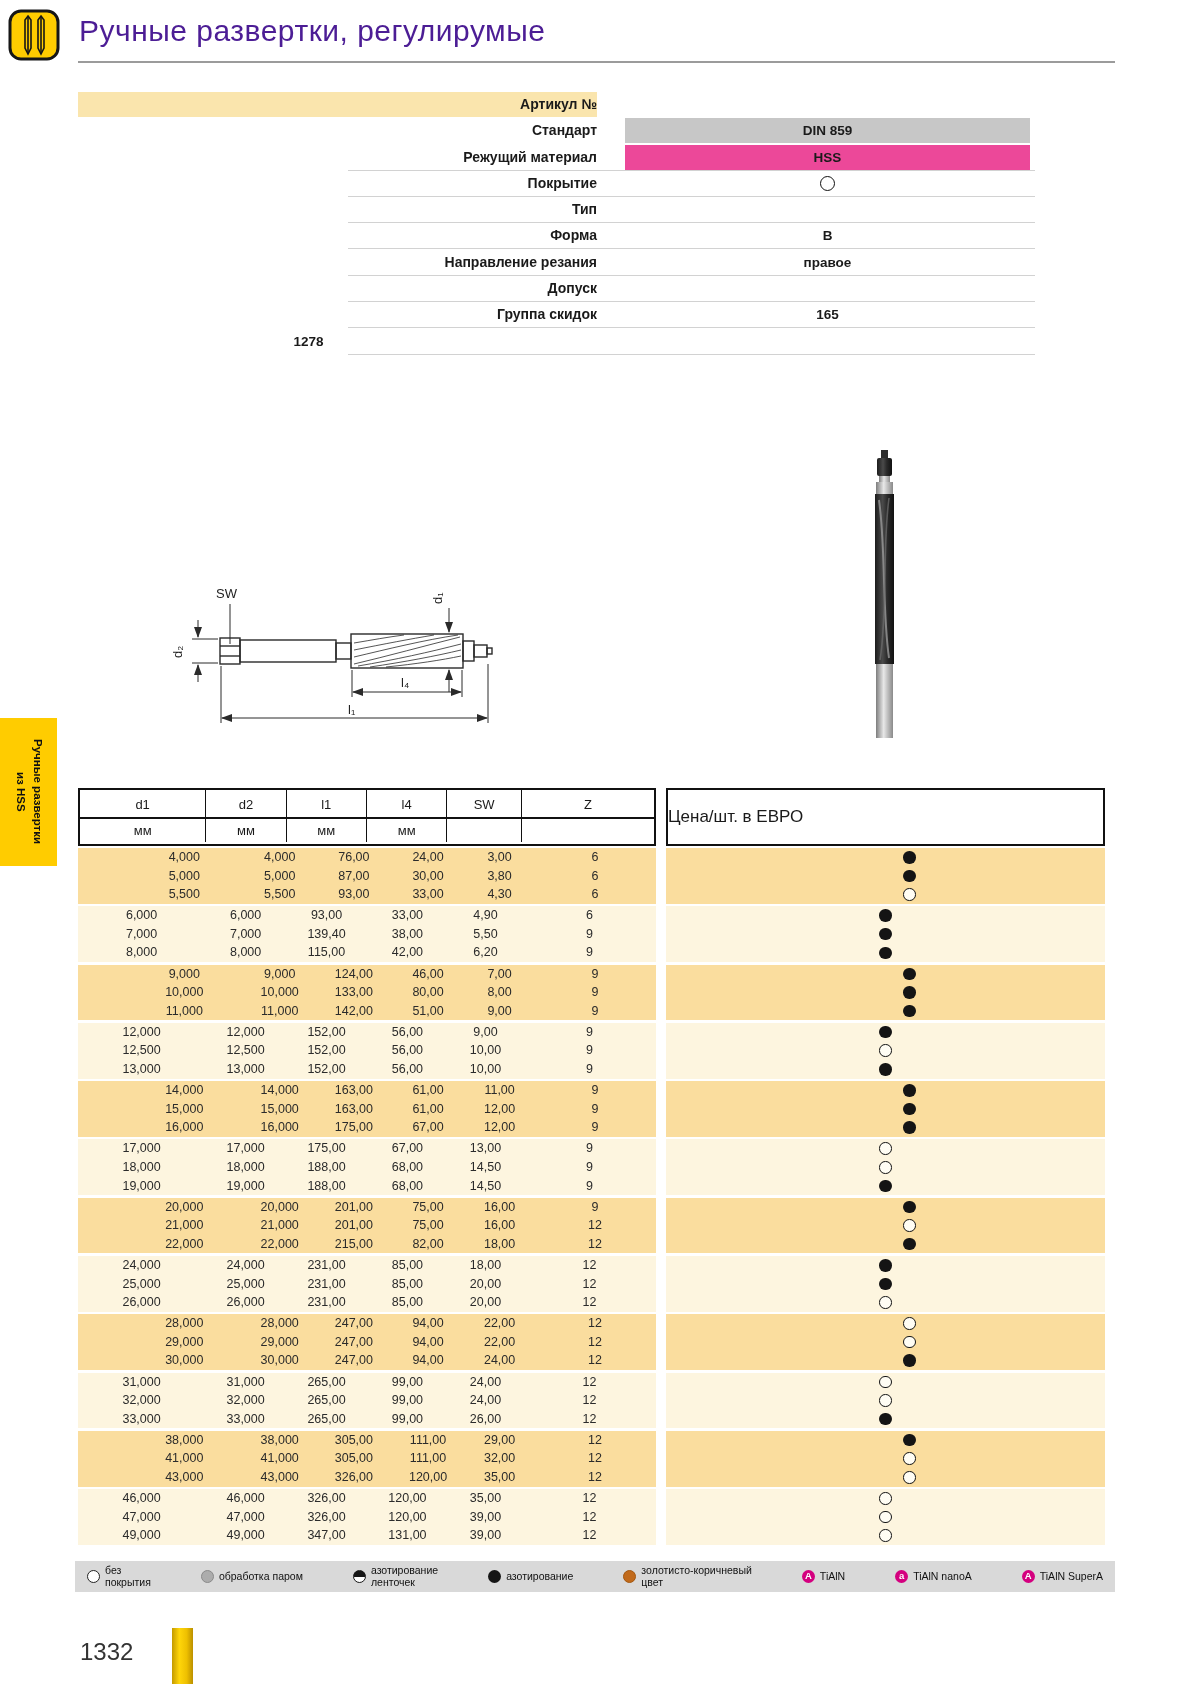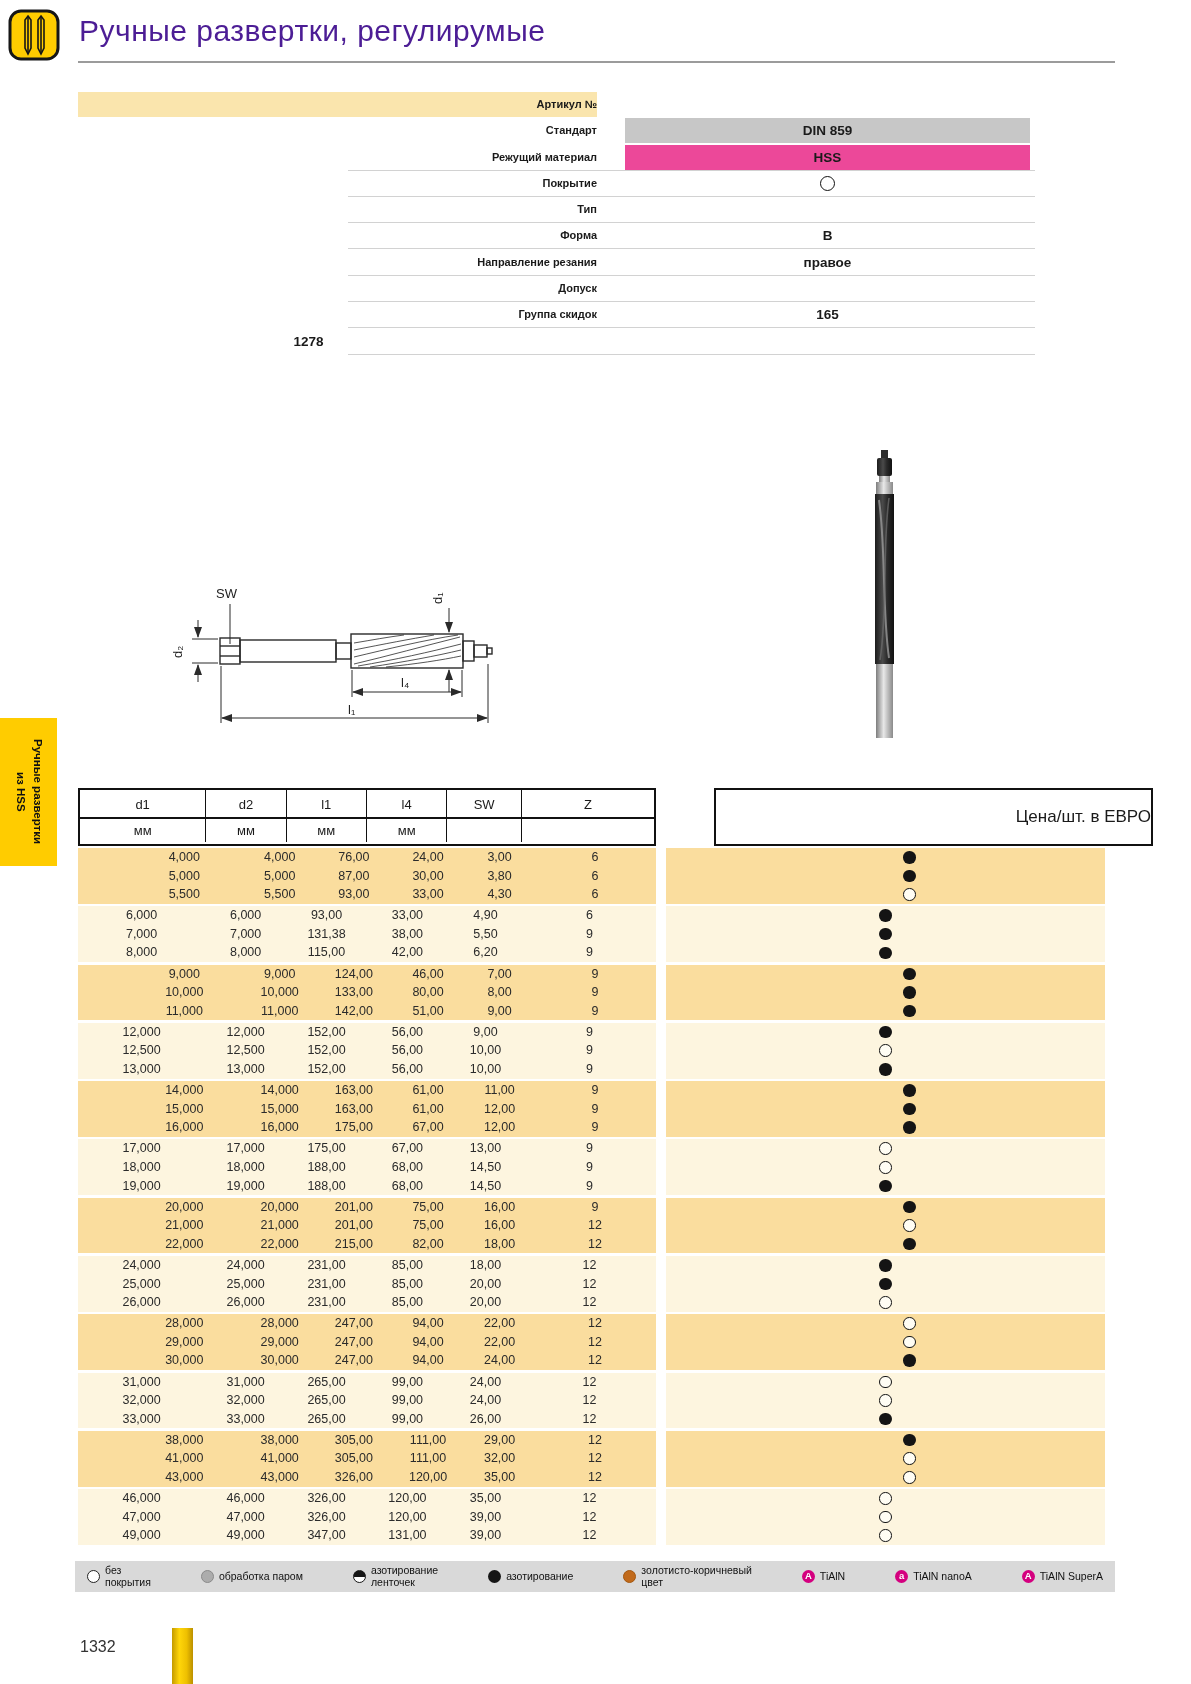--- a/index.html
+++ b/index.html
@@ -5,21 +5,21 @@
   html,body{margin:0;padding:0;background:#fff;}
   .page{position:relative;width:1191px;height:1684px;background:#fff;overflow:hidden;
         font-family:"Liberation Sans","DejaVu Sans",sans-serif;color:#1a1a1a;}
   
   .brand{position:absolute;left:8px;top:9px;width:52px;height:52px;}
   .page-title{position:absolute;left:79px;top:14px;font-size:30px;font-weight:400;color:#4c1d95;margin:0;letter-spacing:.5px;}
   .title-rule{position:absolute;left:78px;top:61px;width:1037px;height:2px;background:#9b9b9b;}
   
   .spec{position:absolute;left:78px;top:92px;width:1037px;}
   .spec-row{position:relative;height:25px;margin-bottom:1.3px;display:flex;align-items:center;}
-  .spec-label{width:519px;text-align:right;font-size:11px;font-weight:bold;line-height:25px;height:25px;}
+  .spec-label{width:519px;text-align:right;font-size:14px;font-weight:bold;line-height:25px;height:25px;}
   .spec-label-hl{background:#FAE5AD;}
   .spec-gap{width:28px;}
   .spec-value{width:405px;height:25px;line-height:25px;text-align:center;font-size:13.5px;font-weight:bold;
               display:flex;align-items:center;justify-content:center;}
   .spec-gold{background:#FFC80A;}
   .spec-gray{background:#C7C7C7;}
   .spec-red{background:#ec4899;}
   .spec-sep::after{content:'';position:absolute;left:270px;bottom:-1px;width:687px;height:1px;background:#d2d2d2;}
   .spec-sep-top::before{content:'';position:absolute;left:270px;top:-1px;width:687px;height:1px;background:#d2d2d2;}
   .coating-circle{display:inline-block;width:15px;height:15px;border:1.6px solid #111;border-radius:50%;background:#fff;box-sizing:border-box;}
@@ -33,21 +33,21 @@
                    text-align:center;line-height:1.55;}
   
   .dims-head{position:absolute;left:78px;top:788px;width:578px;height:58px;border:2px solid #111;
              box-sizing:border-box;background:#fff;}
   .dh-row{display:flex;height:29px;line-height:29px;}
   .dh-row.first{border-bottom:2px solid #111;box-sizing:border-box;}
   .dh-row.units{height:23px;line-height:23px;}
   .dh-cell{text-align:center;font-size:13px;border-right:1px solid #111;box-sizing:border-box;}
   .dh-cell:last-child{border-right:none;}
   .price-head{position:absolute;left:666px;top:788px;width:439px;height:58px;border:2px solid #111;
-              box-sizing:border-box;background:#fff;text-align:right;line-height:54px;font-size:17px;margin-left:48px;}
+              box-sizing:border-box;background:#fff;text-align:left;line-height:54px;font-size:17px;}
   .dims-body{position:absolute;left:78px;top:848px;width:578px;}
   .price-body{position:absolute;left:666px;top:848px;width:439px;}
   .t-row{display:flex;height:18.6px;line-height:18.6px;font-size:12.5px;color:#2b2b2b;}
   .t-cell{text-align:center;}
   .p-row{height:18.6px;display:flex;align-items:center;justify-content:center;}
   .dark{background:#FADD9E;padding-left:48px;}
   .light{background:#FDF5DF;}
   .gap{margin-bottom:2.5px;}
   .dot{width:12.5px;height:12.5px;border-radius:50%;box-sizing:border-box;}
   .c-filled{background:#141414;}
@@ -58,21 +58,21 @@
   .lg-item{display:flex;align-items:center;gap:5px;font-size:10.5px;line-height:1.08;color:#111;}
   .lg-ic{width:13px;height:13px;border-radius:50%;box-sizing:border-box;flex:none;
          display:flex;align-items:center;justify-content:center;}
   .ic-open{background:#fff;border:1.4px solid #222;}
   .ic-gray{background:#ACACAC;border:1px solid #8a8a8a;}
   .ic-half{background:linear-gradient(#161616 50%,#fff 50%);border:1px solid #161616;}
   .ic-black{background:#161616;}
   .ic-brown{background:#C16A1B;border:1px solid #a3570f;}
   .ic-badge{background:#D4007F;color:#fff;font-size:9.5px;font-weight:bold;}
   
-  .page-num{position:absolute;left:80px;top:1638px;font-size:16px;color:#333;}
+  .page-num{position:absolute;left:80px;top:1638px;font-size:24px;color:#333;}
   .gold-stripe{position:absolute;left:172px;top:1628px;width:21px;height:56px;
                background:linear-gradient(90deg,#c49a00 0%,#ffd60a 35%,#eec000 70%,#bb9000 100%);}
 </style>
 </head>
 <body>
 
 <div class="page">
 
   <svg class="brand" viewBox="0 0 52 52">
     <rect x="2" y="2" width="48" height="48" rx="11" fill="#FFCC00" stroke="#161616" stroke-width="3"></rect>
@@ -269,21 +269,21 @@
         <div class="t-cell" style="width: 22%;">6,000</div>
         <div class="t-cell" style="width: 14%;">6,000</div>
         <div class="t-cell" style="width: 14%;">93,00</div>
         <div class="t-cell" style="width: 14%;">33,00</div>
         <div class="t-cell" style="width: 13%;">4,90</div>
         <div class="t-cell" style="width: 23%;">6</div>
       </div>
       <div class="t-row light">
         <div class="t-cell" style="width: 22%;">7,000</div>
         <div class="t-cell" style="width: 14%;">7,000</div>
-        <div class="t-cell" style="width: 14%;">131,38</div>
+        <div class="t-cell" style="width: 14%;">139,40</div>
         <div class="t-cell" style="width: 14%;">38,00</div>
         <div class="t-cell" style="width: 13%;">5,50</div>
         <div class="t-cell" style="width: 23%;">9</div>
       </div>
       <div class="t-row light gap">
         <div class="t-cell" style="width: 22%;">8,000</div>
         <div class="t-cell" style="width: 14%;">8,000</div>
         <div class="t-cell" style="width: 14%;">115,00</div>
         <div class="t-cell" style="width: 14%;">42,00</div>
         <div class="t-cell" style="width: 13%;">6,20</div>

